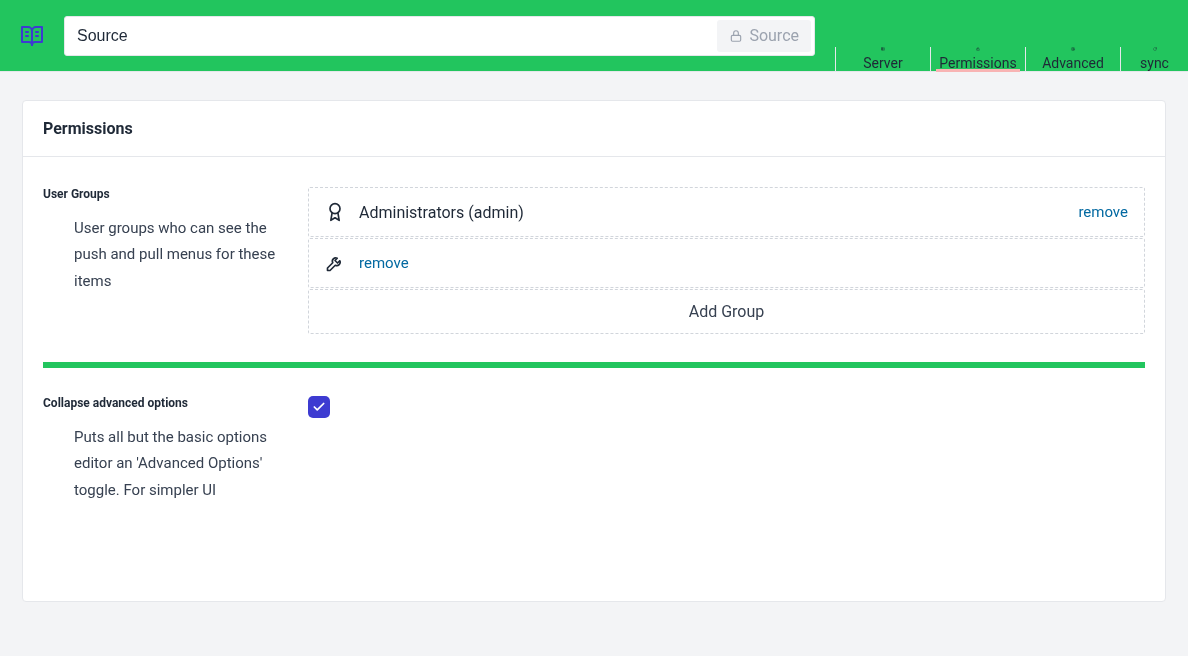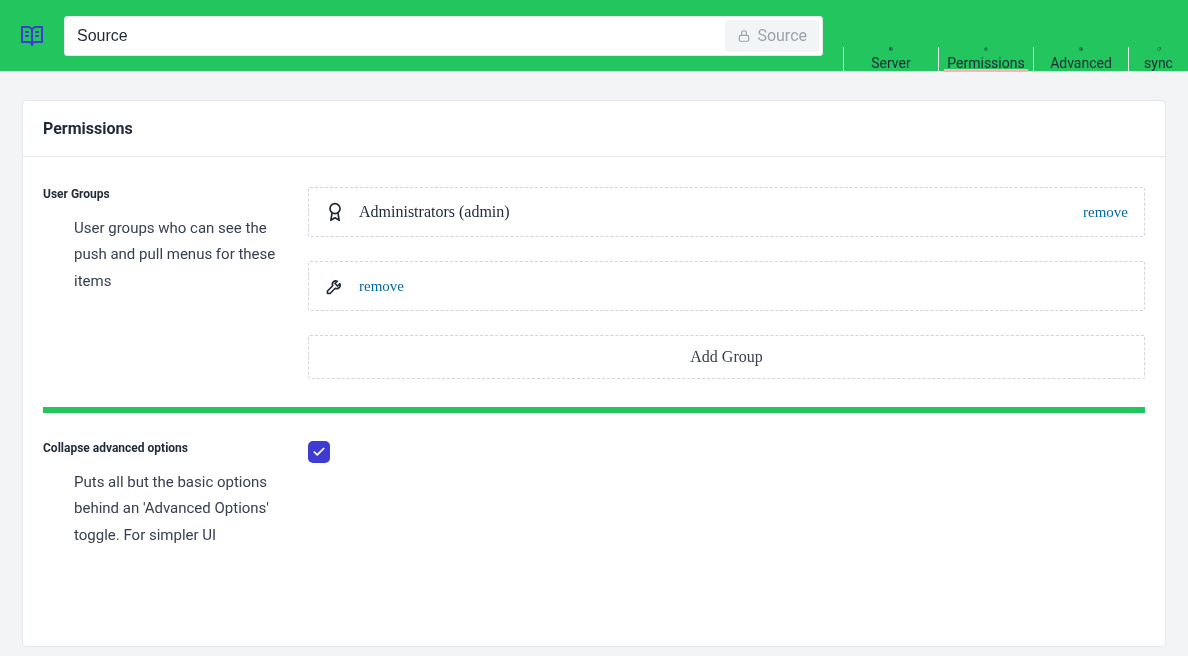--- a/index.html
+++ b/index.html
@@ -8,37 +8,37 @@
     
     .topbar { display: flex; align-items: stretch; background: #22c55e; height: 72px; border-bottom: 1px solid #e5e7eb; }
     .topbar-left { display: flex; align-items: center; padding: 0 20px; gap: 20px; flex: 1; }
     .brand-icon { width: 24px; height: 24px; color: #3d3bd1; flex-shrink: 0; }
     .source-input-wrap { position: relative; flex: 1; display: flex; align-items: center; }
     .source-input-wrap input { width: 100%; height: 40px; border: 1px solid #e5e7eb; border-radius: 3px; padding: 0 12px; font-size: 16px; color: #1f2937; }
     .locked-badge { position: absolute; right: 4px; top: 4px; bottom: 4px; display: flex; align-items: center; gap: 6px; padding: 0 12px; background: #f3f4f6; border-radius: 3px; color: #9ca3af; font-size: 16px; }
 
     .topbar-right { display: flex; margin-top: 47px; }
     .nav-item { width: 95px; display: flex; flex-direction: column; align-items: center; justify-content: center; gap: 4px; border-left: 1px solid #e5e7eb; cursor: pointer; color: #1f2937; font-size: 14px; position: relative; }
-    .nav-item.sync { width: 60px; }
+    .nav-item.sync { width: 68px; }
     .nav-item svg { width: 22px; height: 22px; }
     .nav-item.active::after { content: ""; position: absolute; bottom: -1px; left: 5px; right: 5px; height: 3px; background: #f8b4b4; }
 
     
     .panel { margin: 28px 22px; background: #fff; border: 1px solid #e5e7eb; border-radius: 4px; }
     .panel-header { padding: 18px 20px; border-bottom: 1px solid #e5e7eb; font-weight: 700; font-size: 16px; }
     .panel-body { padding: 30px 20px 70px 20px; }
 
     .section { display: flex; gap: 30px; padding: 28px 0; }
     .section + .section { border-top: 6px solid #22c55e; }
     .section-left { width: 235px; flex-shrink: 0; }
     .section-title { font-weight: 700; font-size: 12px; margin-bottom: 14px; }
     .section-desc { font-size: 15px; line-height: 1.75; color: #374151; margin-left: 31px; }
     .section-right { flex: 1; }
 
-    .group-list { display: flex; flex-direction: column; gap: 24px; font-family: Liberation Serif, serif; }
+    .group-list { display: flex; flex-direction: column; gap: 1px; }
     .group-item { display: flex; align-items: center; gap: 14px; border: 1px dashed #d1d5db; padding: 14px 16px; border-radius: 2px; font-size: 16px; }
     .group-item svg { width: 20px; height: 20px; flex-shrink: 0; }
     .group-label { flex: 1; }
     .group-remove { color: #0369a1; font-size: 15px; cursor: pointer; }
     .add-group-btn { text-align: center; border: 1px dashed #d1d5db; padding: 12px 4px; border-radius: 2px; font-size: 16px; color: #374151; cursor: pointer; }
 
     .checkbox { width: 22px; height: 22px; border-radius: 5px; background: #3d3bd1; display: inline-flex; align-items: center; justify-content: center; color: #fff; cursor: pointer; }
     .checkbox svg { width: 14px; height: 14px; }
     .section:first-child { padding-top: 0; }
   </style>
@@ -131,21 +131,21 @@
           </div>
 
           <div class="add-group-btn">Add Group</div>
         </div>
       </div>
     </div>
 
     <div class="section">
       <div class="section-left">
         <div class="section-title">Collapse advanced options</div>
-        <div class="section-desc">Puts all but the basic options behind an 'Advanced Options' toggle. For simpler UI</div>
+        <div class="section-desc">Puts all but the basic options editor an 'Advanced Options' toggle. For simpler UI</div>
       </div>
       <div class="section-right">
         <span class="checkbox">
           <svg viewBox="0 0 24 24" fill="none" stroke="currentColor" stroke-width="3" stroke-linecap="round" stroke-linejoin="round">
             <polyline points="20 6 9 17 4 12"></polyline>
           </svg>
         </span>
       </div>
     </div>
 

